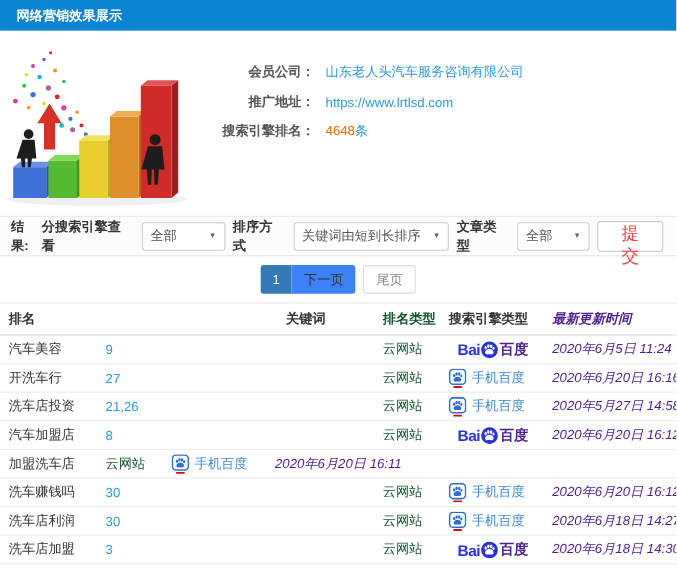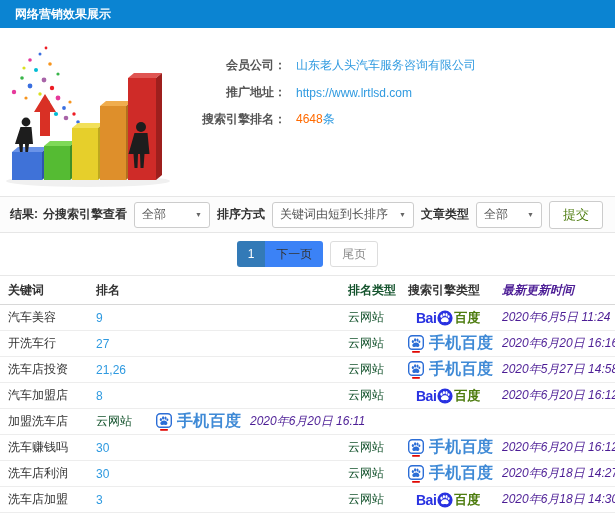--- a/index.html
+++ b/index.html
@@ -36,21 +36,21 @@
   .filter-controls { margin-left:auto; display:flex; align-items:center; gap:7px; padding-right:2px; }
   .f-label { font-weight:bold; color:#333; }
   .select {
     height:26px; background:#fff; border:1px solid #ccc; border-radius:3px;
     display:flex; align-items:center; padding:0 7px; color:#555; cursor:pointer;
   }
   .select .caret { margin-left:auto; font-size:7px; color:#666; padding-left:7px; }
   .w-engine { width:76px; } .w-sort { width:142px; } .w-type { width:66px; }
   .submit-btn {
     height:28px; padding:0 13px; background:#fff; border:1px solid #ccc;
-    border-radius:3px; color:#4d7c0f; font-size:13px; cursor:pointer;
+    border-radius:3px; color:#ef4444; font-size:16px; cursor:pointer;
     font-family:inherit;
   }
   
   .pagination { display:flex; justify-content:center; align-items:center; height:42px; }
   .page-item { height:26px; display:flex; align-items:center; padding:0 11px; cursor:pointer; }
   .page-current { background:#337ab7; color:#fff; border-radius:3px 0 0 3px; }
   .page-next { background:#3b82f6; color:#333; border-radius:0 3px 3px 0; }
   .page-last { background:#fff; border:1px solid #ddd; color:#888; margin-left:7px; border-radius:3px; }
   
   .tr { display:flex; align-items:center; height:26px; border-bottom:1px solid #ededed; }
@@ -62,23 +62,23 @@
   .c-type { width:60px; color:#14532d; }
   .c-eng { width:94px; display:flex; align-items:center; }
   .c-time { flex:1; color:#4c1d95;font-style:italic; }
   
   .engine-cell .baidu-logo { display:none; }
   .engine-cell .mobile-logo { display:none; }
   .engine-cell.eng-baidu .baidu-logo { display:inline-flex; }
   .engine-cell.eng-shouji .mobile-logo { display:inline-flex; }
   .baidu-logo { align-items:center; gap:1px; margin-left:8px; }
   .baidu-logo .bai { color:#2932e1; font-weight:bold; font-size:14px; letter-spacing:-0.5px; }
-  .baidu-logo .du-cn { color:#4d7c0f; font-weight:bold; font-size:13px; }
+  .baidu-logo .du-cn { color:#4c1d95; font-weight:bold; font-size:13px; }
   .mobile-logo { align-items:center; gap:5px; }
-  .mobile-logo .m-text { color:#3f8ad6; font-size:16px;font-weight:bold; }
+  .mobile-logo .m-text { color:#3f8ad6; font-size:12px; }
 </style>
 </head>
 <body>
 
 <div class="app-header">
   <span>网络营销效果展示</span>
 </div>
 
 <div class="summary">
   <div class="illustration">
@@ -194,22 +194,22 @@
 </div>
 
 <div class="pagination">
   <div class="page-item page-current">1</div>
   <div class="page-item page-next">下一页</div>
   <div class="page-item page-last">尾页</div>
 </div>
 
 <div>
   <div class="tr thead">
+    <div class="td c-rank">排名</div>
     <div class="td c-kw">关键词</div>
-    <div class="td c-rank">排名</div>
     <div class="td c-type">排名类型</div>
     <div class="td c-eng">搜索引擎类型</div>
     <div class="td c-time">最新更新时间</div>
   </div>
 
   <div class="tr">
     <div class="td c-kw">汽车美容</div>
     <div class="td c-rank"><span class="rank-link">9</span></div>
     <div class="td c-type">云网站</div>
     <div class="td c-eng engine-cell eng-baidu">

